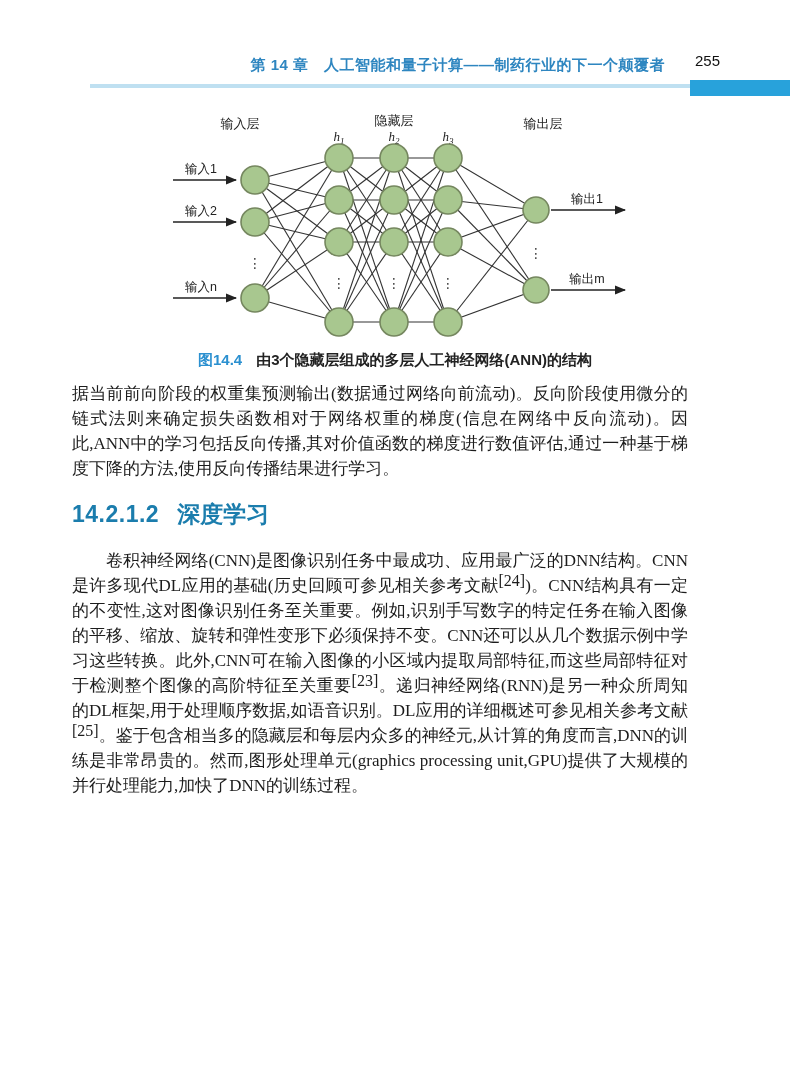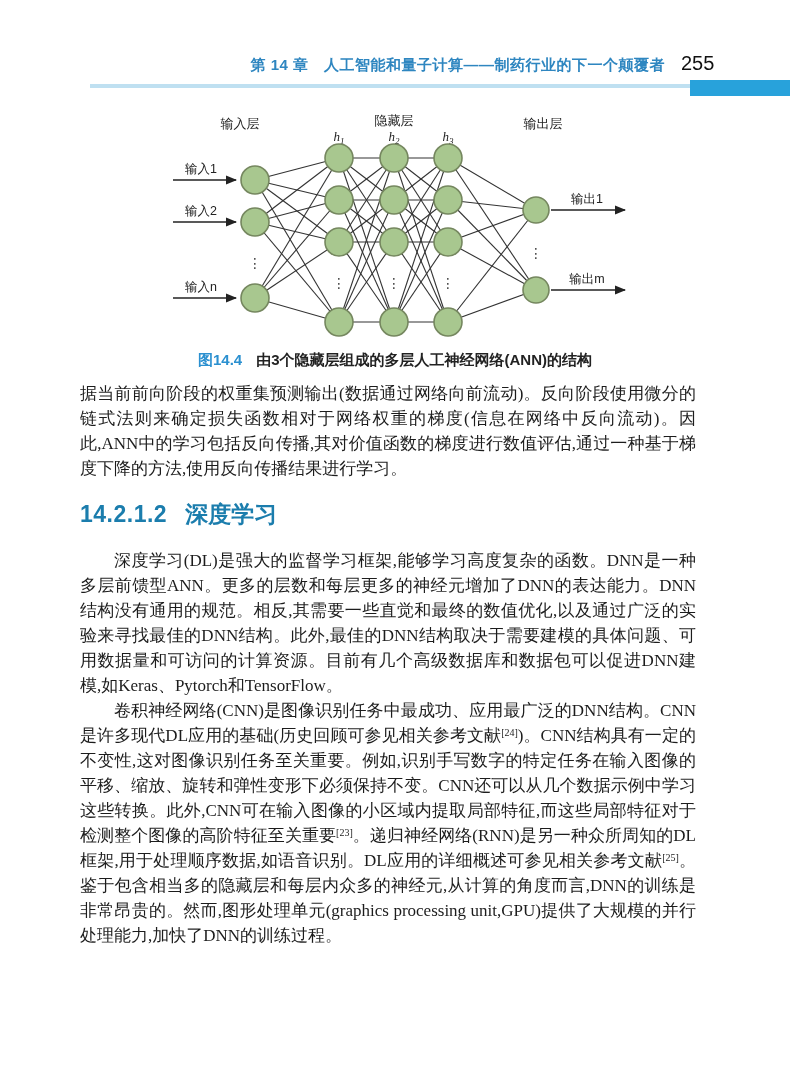--- a/index.html
+++ b/index.html
@@ -8,45 +8,45 @@
     --node-fill:#a8c78f; --node-stroke:#75875f; --edge:#333333; --body-text:#1c1c1c;
   }
   html,body{margin:0;padding:0;background:#ffffff;}
   .page{position:relative;width:790px;height:1088px;background:#ffffff;overflow:hidden;
         font-family:"Liberation Serif","DejaVu Serif",serif;color:var(--body-text);}
 
   
   .chapter-title{position:absolute;left:90px;top:56px;width:575px;text-align:right;
         font-family:"Liberation Sans","DejaVu Sans",sans-serif;font-weight:600;
         font-size:15px;color:var(--accent-blue);letter-spacing:.5px;white-space:nowrap;}
-  .page-number{position:absolute;left:681px;top:52px;font-family:"Liberation Sans","DejaVu Sans",sans-serif;
-        font-size:20px;color:#111;}
+  .page-number{position:absolute;left:695px;top:52px;font-family:"Liberation Sans","DejaVu Sans",sans-serif;
+        font-size:15px;color:#111;}
   .rule-light{position:absolute;left:90px;top:84px;width:600px;height:4px;background:var(--rule-light);}
   .rule-dark{position:absolute;left:690px;top:80px;width:100px;height:16px;background:var(--rule-dark);}
 
   
   .figure-svg{position:absolute;left:95px;top:112px;}
   #net-edges line{stroke:var(--edge);stroke-width:1.1;}
   #net-nodes circle{fill:var(--node-fill);stroke:var(--node-stroke);stroke-width:1.6;}
   .svg-label{font-family:"Liberation Sans","DejaVu Sans",sans-serif;font-size:13px;fill:#222;}
   .svg-io-label{font-family:"Liberation Sans","DejaVu Sans",sans-serif;font-size:12.5px;fill:#222;}
   .h-label{font-family:"Liberation Serif","DejaVu Serif",serif;font-style:italic;font-size:13px;fill:#222;}
   .h-label .sub{font-size:9px;}
   .dots{font-family:"DejaVu Sans",sans-serif;font-size:14px;fill:#444;}
   .io-arrow{stroke:#222;stroke-width:1.3;}
   .figure-caption{position:absolute;left:0;top:351px;width:790px;text-align:center;
         font-family:"Liberation Sans","DejaVu Sans",sans-serif;font-weight:bold;font-size:15px;color:#222;}
   .caption-label{color:var(--caption-blue);margin-right:14px;}
 
   
-  .content{position:absolute;left:80px;top:381px;width:616px;font-size:17px;line-height:25px;
+  .content{position:absolute;left:72px;top:381px;width:616px;font-size:17px;line-height:25px;
         text-align:justify;}
   .content p{margin:0;}
   .content p.indent{text-indent:2em;}
-  .content sup{font-size:10px;line-height:0;vertical-align:5px;font-family:"Liberation Serif","DejaVu Serif",serif;}
+  .content sup{font-size:16px;line-height:0;vertical-align:5px;font-family:"Liberation Serif","DejaVu Serif",serif;}
   .section-heading{font-family:"Liberation Sans","DejaVu Sans",sans-serif;font-weight:bold;
         font-size:23px;color:var(--heading-teal);margin:21px 0 21px 0;text-align:left;}
   .section-heading .num{margin-right:18px;letter-spacing:.5px;}
 </style>
 </head>
 <body>
 
 <div class="page">
 
   <div class="chapter-title">第 14 章　人工智能和量子计算——制药行业的下一个颠覆者</div>
@@ -164,17 +164,16 @@
 
   <div class="figure-caption">
     <span class="caption-label">图14.4</span><span>由3个隐藏层组成的多层人工神经网络(ANN)的结构</span>
   </div>
 
   <div class="content">
     <p>据当前前向阶段的权重集预测输出(数据通过网络向前流动)。反向阶段使用微分的链式法则来确定损失函数相对于网络权重的梯度(信息在网络中反向流动)。因此,ANN中的学习包括反向传播,其对价值函数的梯度进行数值评估,通过一种基于梯度下降的方法,使用反向传播结果进行学习。</p>
     <div class="section-heading">
       <span class="num">14.2.1.2</span><span>深度学习</span>
     </div>
-    <p class="indent">深度学习(DL)是强大的监督学习框架,能够学习高度复杂的函数。DNN是一种多层前馈型ANN。更多的层数和每层更多的神经元增加了DNN的表达能力。DNN结构没有通用的规范。相反,其需要一些直觉和最终的数值优化,以及通过广泛的实验来寻找最佳的DNN结构。此外,最佳的DNN结构取决于需要建模的具体问题、可用数据量和可访问的计算资源。目前有几个高级数据库和数据包可以促进DNN建模,如Keras、Pytorch和TensorFlow。</p>
     <p class="indent">卷积神经网络(CNN)是图像识别任务中最成功、应用最广泛的DNN结构。CNN是许多现代DL应用的基础(历史回顾可参见相关参考文献<sup>[24]</sup>)。CNN结构具有一定的不变性,这对图像识别任务至关重要。例如,识别手写数字的特定任务在输入图像的平移、缩放、旋转和弹性变形下必须保持不变。CNN还可以从几个数据示例中学习这些转换。此外,CNN可在输入图像的小区域内提取局部特征,而这些局部特征对于检测整个图像的高阶特征至关重要<sup>[23]</sup>。递归神经网络(RNN)是另一种众所周知的DL框架,用于处理顺序数据,如语音识别。DL应用的详细概述可参见相关参考文献<sup>[25]</sup>。鉴于包含相当多的隐藏层和每层内众多的神经元,从计算的角度而言,DNN的训练是非常昂贵的。然而,图形处理单元(graphics processing unit,GPU)提供了大规模的并行处理能力,加快了DNN的训练过程。</p>
   </div>
 
 </div>
 
 </body></html>

